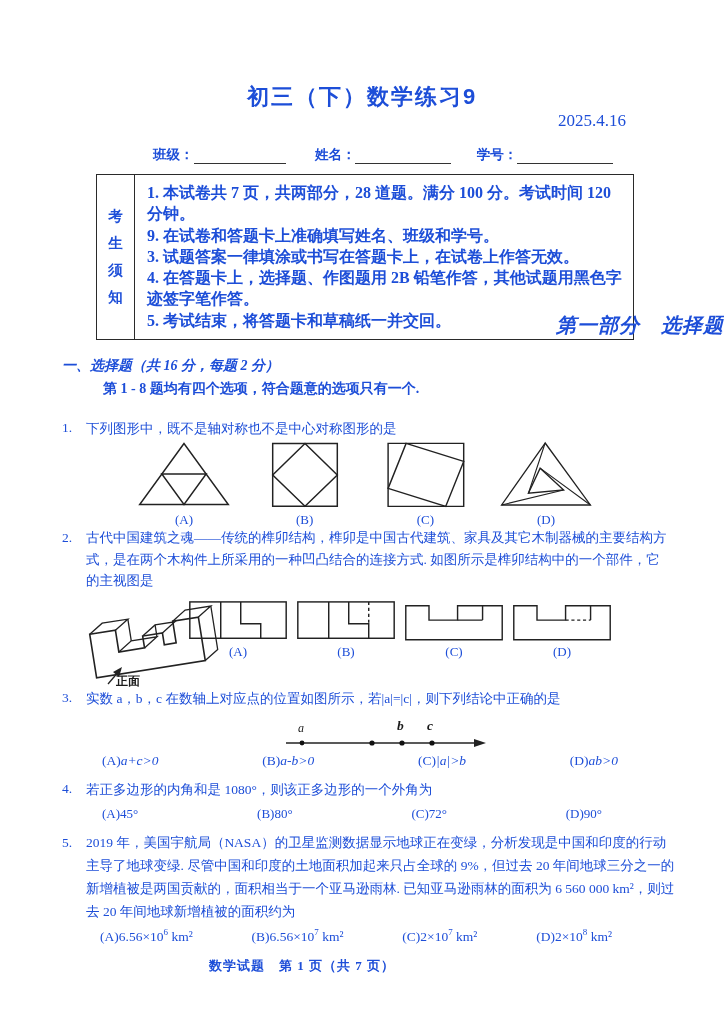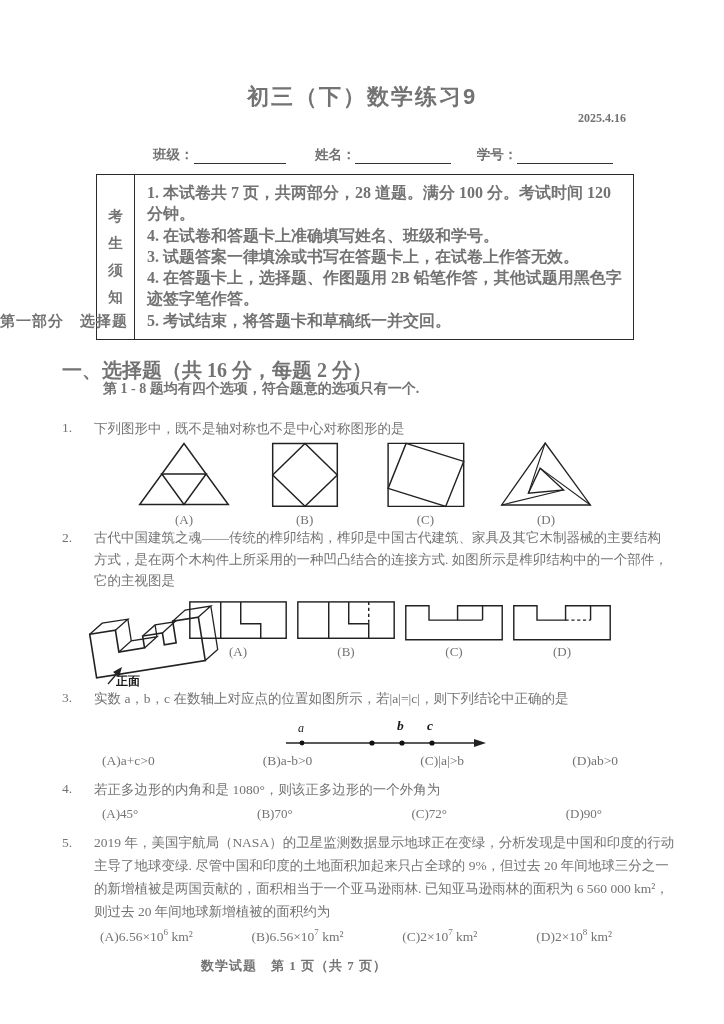--- a/index.html
+++ b/index.html
@@ -1,53 +1,53 @@
 <!DOCTYPE html>
 <html><head>
 <meta charset="utf-8">
 <style>
   html,body{margin:0;padding:0;background:#e8e8e8;}
   .sheet{
     position:relative;width:724px;height:1024px;background:#ffffff;
-    font-family:"Liberation Serif","DejaVu Sans",serif;color:#737373;
+    font-family:"Liberation Serif","DejaVu Sans",serif;color:#1d4ed8;
     overflow:hidden;margin:0 auto;
   }
   .abs{position:absolute;}
   #title{top:82px;left:0;width:724px;text-align:center;font-size:22px;font-weight:700;letter-spacing:2px;font-family:"Liberation Sans","DejaVu Sans",sans-serif;}
-  #date{top:111px;right:98px;font-size:12px;font-weight:700;margin-left:44px;}
+  #date{top:111px;right:98px;font-size:17px;font-weight:400;margin-left:44px;}
   #fields{top:146px;left:153px;font-size:13.5px;font-weight:600;text-align:center;}
   .u-line{display:inline-block;border-bottom:1.6px solid #333;height:13px;vertical-align:bottom;}
   .u1{width:92px;margin-right:26px;}
   .u2{width:96px;margin-right:22px;}
   .u3{width:96px;}
   #notice{top:174px;left:96px;width:536px;border:1.7px solid #2a2a2a;display:flex;}
   .notice-side{width:37px;border-right:1.7px solid #2a2a2a;display:flex;flex-direction:column;align-items:center;justify-content:center;gap:8px;font-weight:700;font-size:14.5px;}
   .notice-body{flex:1;padding:7px 8px 8px 12px;font-size:16px;font-weight:600;line-height:21.3px;}
-  #part-title{top:312px;left:0;width:724px;text-align:left;font-size:15px;font-weight:700;letter-spacing:1px;font-family:"Liberation Sans","DejaVu Sans",sans-serif;}
-  #group-title{top:357px;left:62px;font-size:20px;font-weight:700;}
+  #part-title{top:312px;left:0;width:724px;text-align:right;font-size:20px;font-weight:700;letter-spacing:1px;font-family:"Liberation Sans","DejaVu Sans",sans-serif;font-style:italic;}
+  #group-title{top:357px;left:62px;font-size:14px;font-weight:700;font-style:italic;}
   #group-note{top:380px;left:103px;font-size:14px;font-weight:700;}
   .q-row{display:flex;font-size:13.5px;}
   .q-num{flex:none;width:24px;}
-  .q-text{flex:1;margin-left:8px;}
+  .q-text{flex:1;}
   #q1{top:420px;left:62px;width:620px;}
   #q1-figs{top:438px;left:128px;width:474px;display:flex;justify-content:space-between;}
   .fig{display:flex;flex-direction:column;align-items:center;gap:2px;font-size:13px;}
   #q2{top:527px;left:62px;width:610px;line-height:21.5px;}
   #q2-fig3d{top:589px;left:80px;}
   #q2-figs{top:600px;left:188px;width:424px;display:flex;justify-content:space-between;}
   #q3{top:690px;left:62px;width:620px;}
   #q3-line{top:716px;left:284px;}
   #q3-opts{top:753px;left:102px;width:516px;display:flex;justify-content:space-between;font-size:13.5px;}
   #q4{top:781px;left:62px;width:620px;}
   #q4-opts{top:806px;left:102px;width:500px;display:flex;justify-content:space-between;font-size:13px;align-items:center;}
   #q5{top:831px;left:62px;width:614px;line-height:23px;}
   #q5-opts{top:927px;left:100px;width:512px;display:flex;justify-content:space-between;font-size:13.5px;}
-  .expr{margin-top:41px;}
+  .expr{font-style:italic;margin-top:41px;}
   .opt sup{font-size:9px;}
-  #footer{top:957px;left:4px;width:580px;text-align:center;font-size:13px;font-weight:600;letter-spacing:1px;}
+  #footer{top:957px;left:12px;width:580px;text-align:center;font-size:13px;font-weight:600;letter-spacing:1px;}
   svg{display:block;}
   .ln{stroke:#222;stroke-width:1.6;fill:none;}
   .ln-thin{stroke:#222;stroke-width:1.3;fill:none;}
   .dash{stroke-dasharray:3.5,3;}
 </style>
 </head>
 <body>
 
 <div class="sheet">
 
@@ -62,21 +62,21 @@
 
   <div id="notice" class="abs">
     <div class="notice-side">
       <div>考</div>
       <div>生</div>
       <div>须</div>
       <div>知</div>
     </div>
     <div class="notice-body">
       <div>1. 本试卷共 7 页，共两部分，28 道题。满分 100 分。考试时间 120 分钟。</div>
-      <div>4. 在试卷和答题卡上准确填写姓名、班级和学号。</div>
+      <div>9. 在试卷和答题卡上准确填写姓名、班级和学号。</div>
       <div>3. 试题答案一律填涂或书写在答题卡上，在试卷上作答无效。</div>
       <div>4. 在答题卡上，选择题、作图题用 2B 铅笔作答，其他试题用黑色字迹签字笔作答。</div>
       <div>5. 考试结束，将答题卡和草稿纸一并交回。</div>
     </div>
   </div>
 
   <div id="part-title" class="abs">第一部分　选择题</div>
   <div id="group-title" class="abs">一、选择题（共 16 分，每题 2 分）</div>
   <div id="group-note" class="abs">第 1 - 8 题均有四个选项，符合题意的选项只有一个.</div>
 
@@ -192,21 +192,21 @@
     <span class="opt"><span>(C)</span><span class="expr">|a|&gt;b</span></span>
     <span class="opt"><span>(D)</span><span class="expr">ab&gt;0</span></span>
   </div>
 
   <div id="q4" class="abs q-row">
     <span class="q-num">4.</span>
     <span class="q-text">若正多边形的内角和是 1080°，则该正多边形的一个外角为</span>
   </div>
   <div id="q4-opts" class="abs">
     <span class="opt"><span>(A)</span><span>45°</span></span>
-    <span class="opt"><span>(B)</span><span>70°</span></span>
+    <span class="opt"><span>(B)</span><span>80°</span></span>
     <span class="opt"><span>(C)</span><span>72°</span></span>
     <span class="opt"><span>(D)</span><span>90°</span></span>
   </div>
 
   <div id="q5" class="abs q-row">
     <span class="q-num">5.</span>
     <span class="q-text">2019 年，美国宇航局（NASA）的卫星监测数据显示地球正在变绿，分析发现是中国和印度的行动主导了地球变绿. 尽管中国和印度的土地面积加起来只占全球的 9%，但过去 20 年间地球三分之一的新增植被是两国贡献的，面积相当于一个亚马逊雨林. 已知亚马逊雨林的面积为 6 560 000 km²，则过去 20 年间地球新增植被的面积约为</span>
   </div>
   <div id="q5-opts" class="abs">
     <span class="opt"><span>(A)</span><span>6.56×10</span><sup>6</sup><span> km²</span></span>

